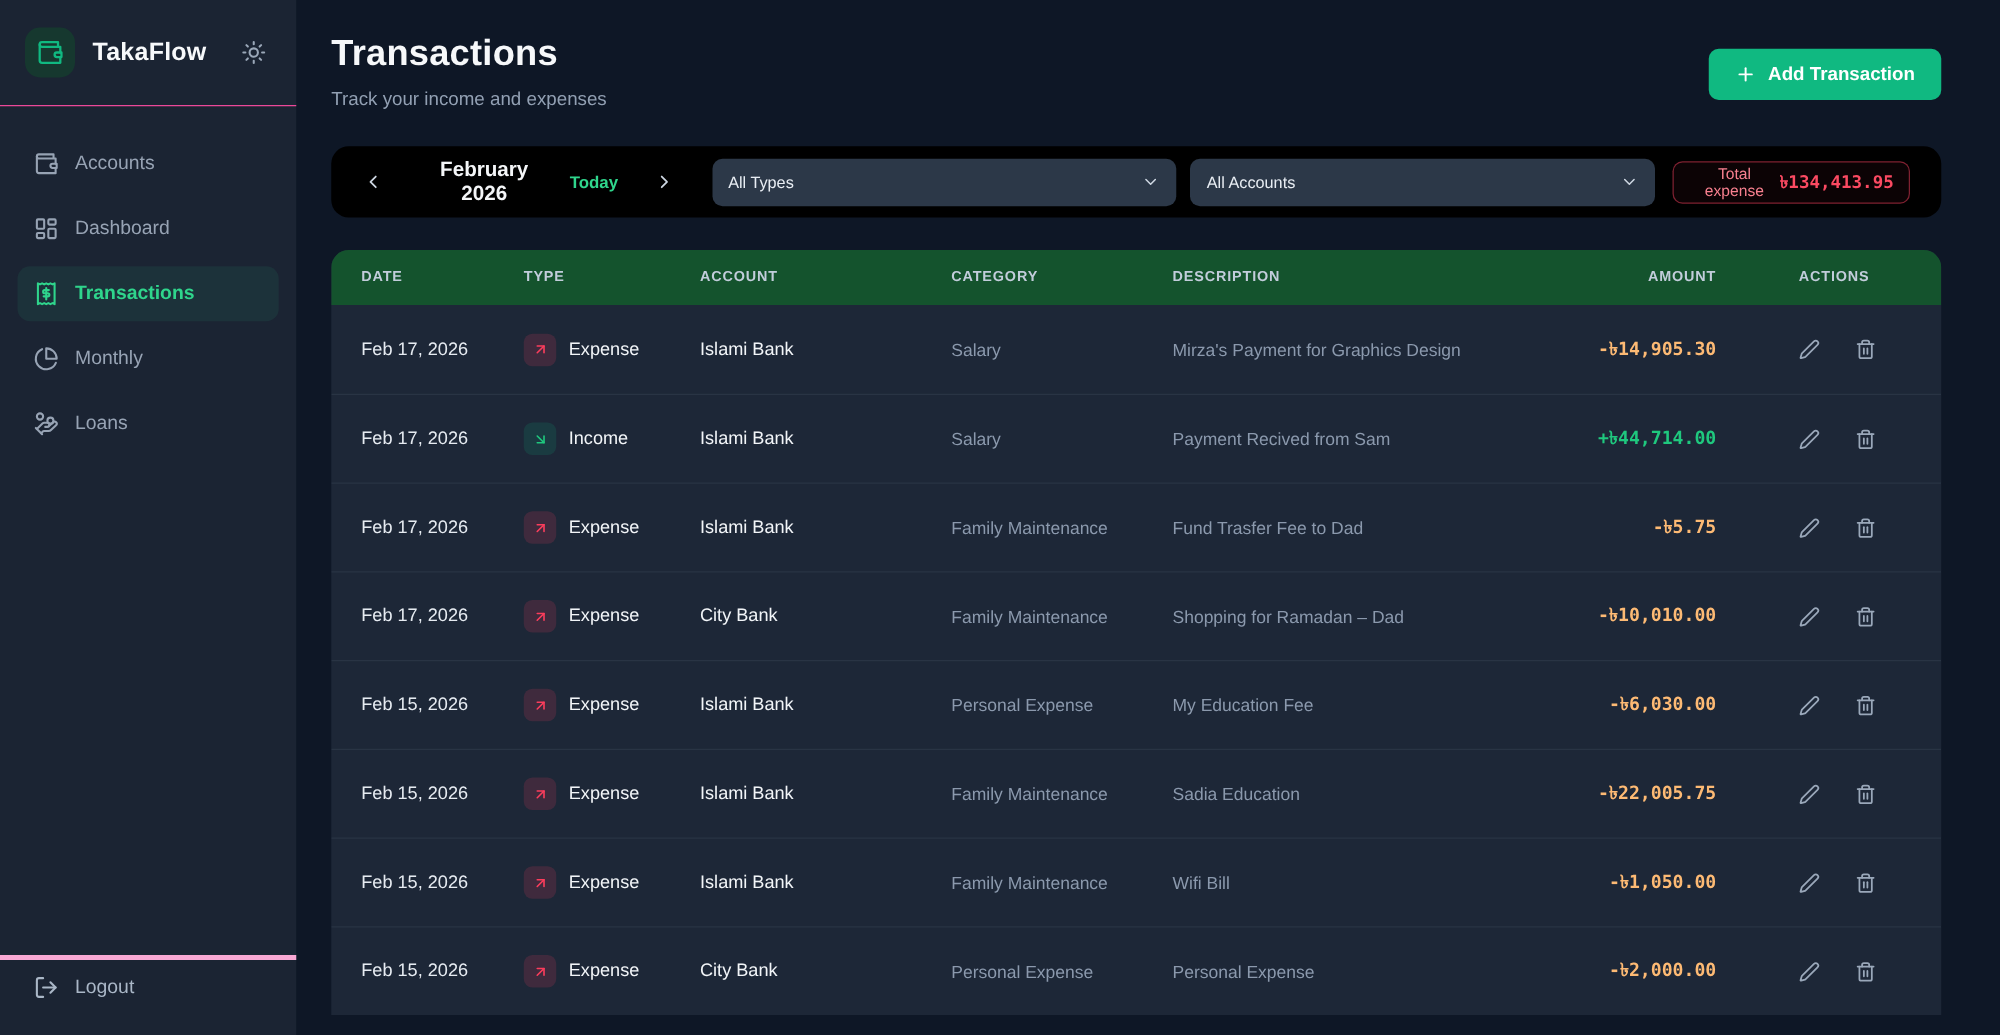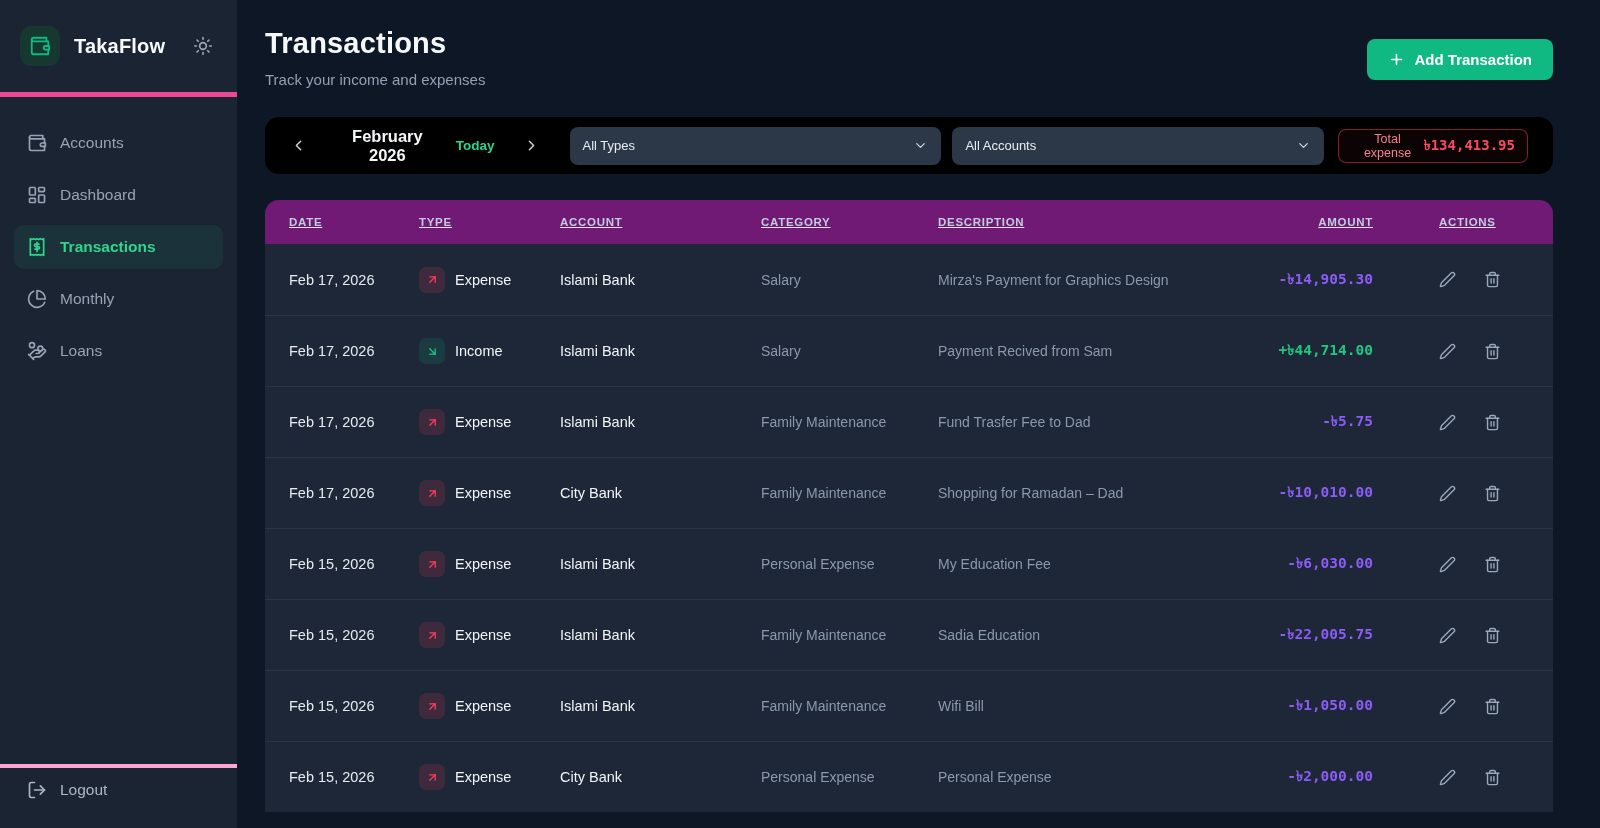--- a/index.html
+++ b/index.html
@@ -12,22 +12,22 @@
   }
   svg { display:block; }
 
   
   .sidebar {
     width:237px; min-width:237px; height:828px;
     background:#1b2433;
     display:flex; flex-direction:column;
   }
   .logo-row {
-    height:97px; display:flex; align-items:center;
-    padding:12px 20px; border-bottom:5px solid #ec4899;
+    height:85px; display:flex; align-items:center;
+    padding:12px 20px; border-bottom:1px solid #ec4899;
   }
   .logo-box {
     width:40px; height:40px; border-radius:12px;
     background:#16382f; color:#10b981;
     display:flex; align-items:center; justify-content:center;
   }
   .app-name { font-size:20px; font-weight:700; color:#f7f9fb; margin-left:14px; flex:1; letter-spacing:.2px; }
   .theme-toggle { color:#9aa7b8; cursor:pointer; padding:4px; }
   .nav { padding:24px 14px 0 14px; }
   .nav-item {
@@ -78,41 +78,41 @@
   .total-label { color:#f8808f; font-size:12.5px; }
   .total-value { color:#fb4a62; font-family:"DejaVu Sans Mono", monospace; font-size:14px; font-weight:700; }
 
   
   .tx-table { margin-top:26px; background:#1d2737; border-radius:14px 14px 0 0; overflow:hidden; }
   .t-grid {
     display:grid;
     grid-template-columns:130px 141px 201px 177px 1fr 180px 120px;
     align-items:center; padding:0 24px;
   }
-  .t-head { height:44px; background:#701a75;text-decoration:underline; }
+  .t-head { height:44px; background:#14532d; }
   .th { font-size:11.5px; font-weight:700; color:#c2cddb; letter-spacing:.7px; }
   .th-amount { text-align:right; padding-right:36px; }
   .th-actions { padding-left:30px; }
   .t-row { height:71px; border-top:1px solid rgba(148,163,184,0.10); }
   .t-row:first-child { border-top:none; }
   .cell-date { color:#e6ebf1; font-size:14.5px; }
   .cell-type { display:flex; align-items:center; }
   .type-badge { width:26px; height:26px; border-radius:7px; display:flex; align-items:center; justify-content:center; }
   .type-badge.expense { background:rgba(244,63,94,0.16); color:#fb3d5c; }
   .type-badge.income  { background:rgba(16,185,129,0.14); color:#1fc87e; }
   .type-badge .ico-income { display:none; }
   .type-badge.income .ico-income { display:block; }
   .type-label { color:#f2f5f8; font-size:14.5px; margin-left:10px; }
   .cell-account { color:#f2f5f8; font-size:14.5px; }
   .cell-category, .cell-desc { color:#8b99ad; font-size:14px; }
   .cell-amount {
     text-align:right; padding-right:36px;
     font-family:"DejaVu Sans Mono", monospace; font-size:14.5px; font-weight:700;
   }
-  .cell-amount.expense { color:#8b5cf6; }
+  .cell-amount.expense { color:#fdba74; }
   .cell-amount.income  { color:#1fc87e; }
   .cell-actions { display:flex; align-items:center; gap:28px; padding-left:30px; }
   .icon-btn { color:#9aa8ba; cursor:pointer; background:none; border:none; padding:0; }
 </style>
 </head>
 <body>
 
 <aside class="sidebar">
   <div class="logo-row">
     <div class="logo-box">

